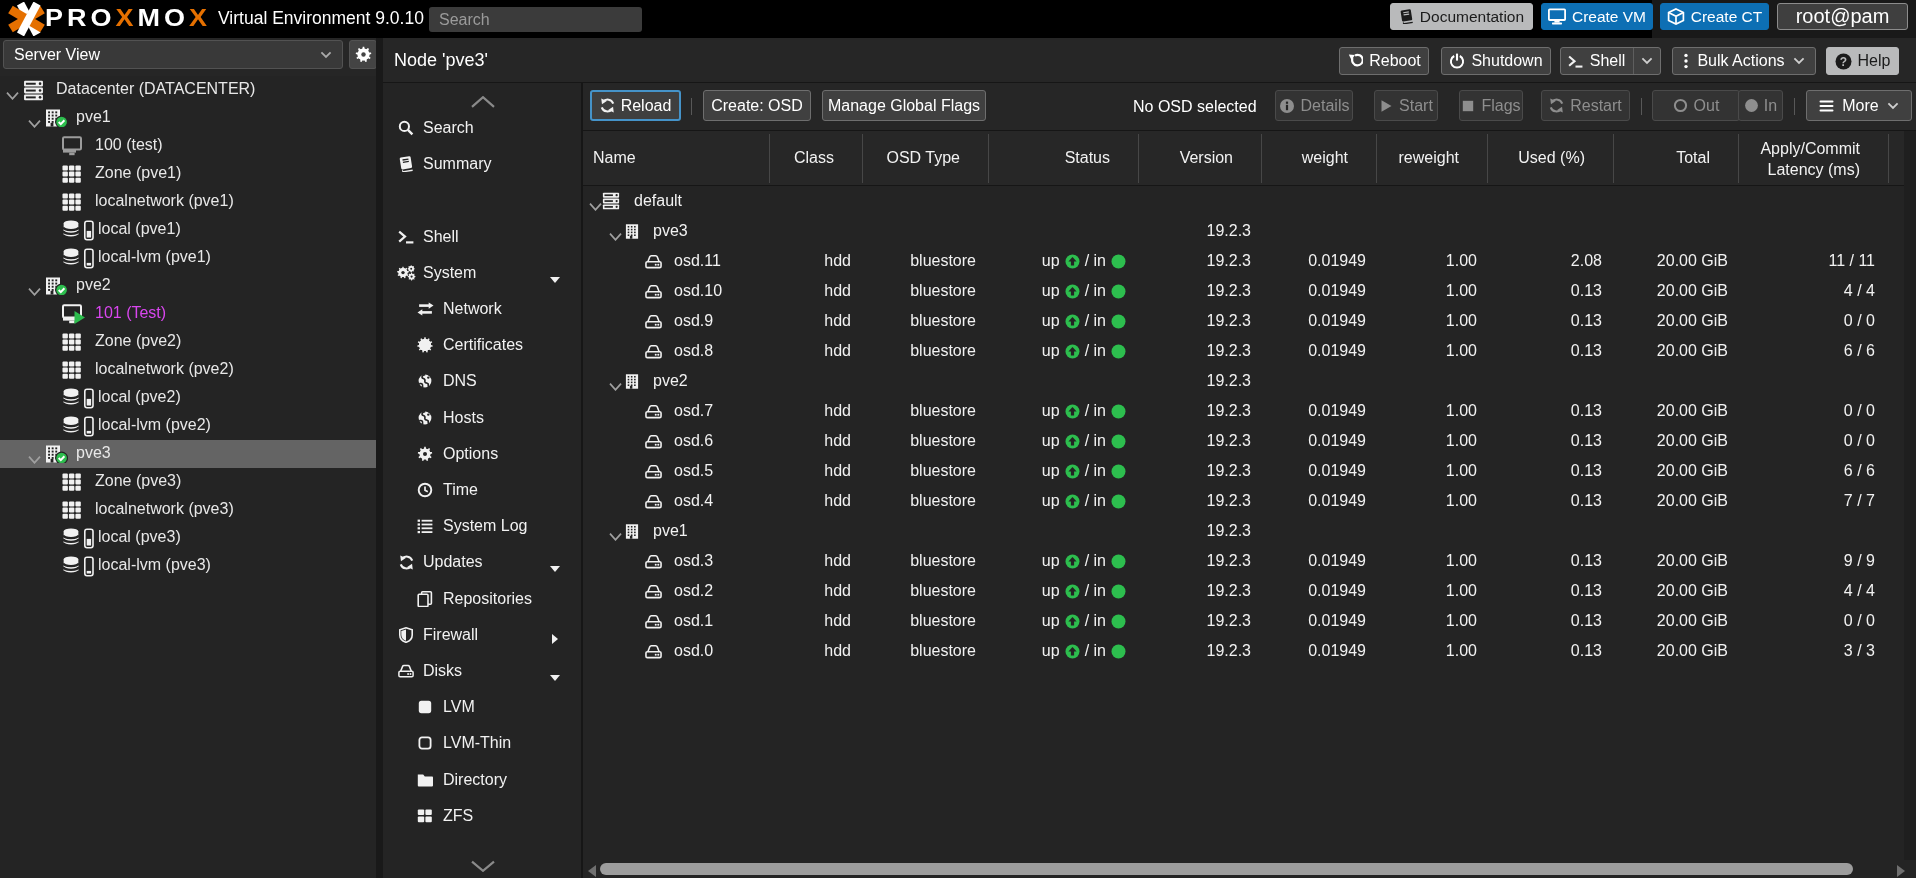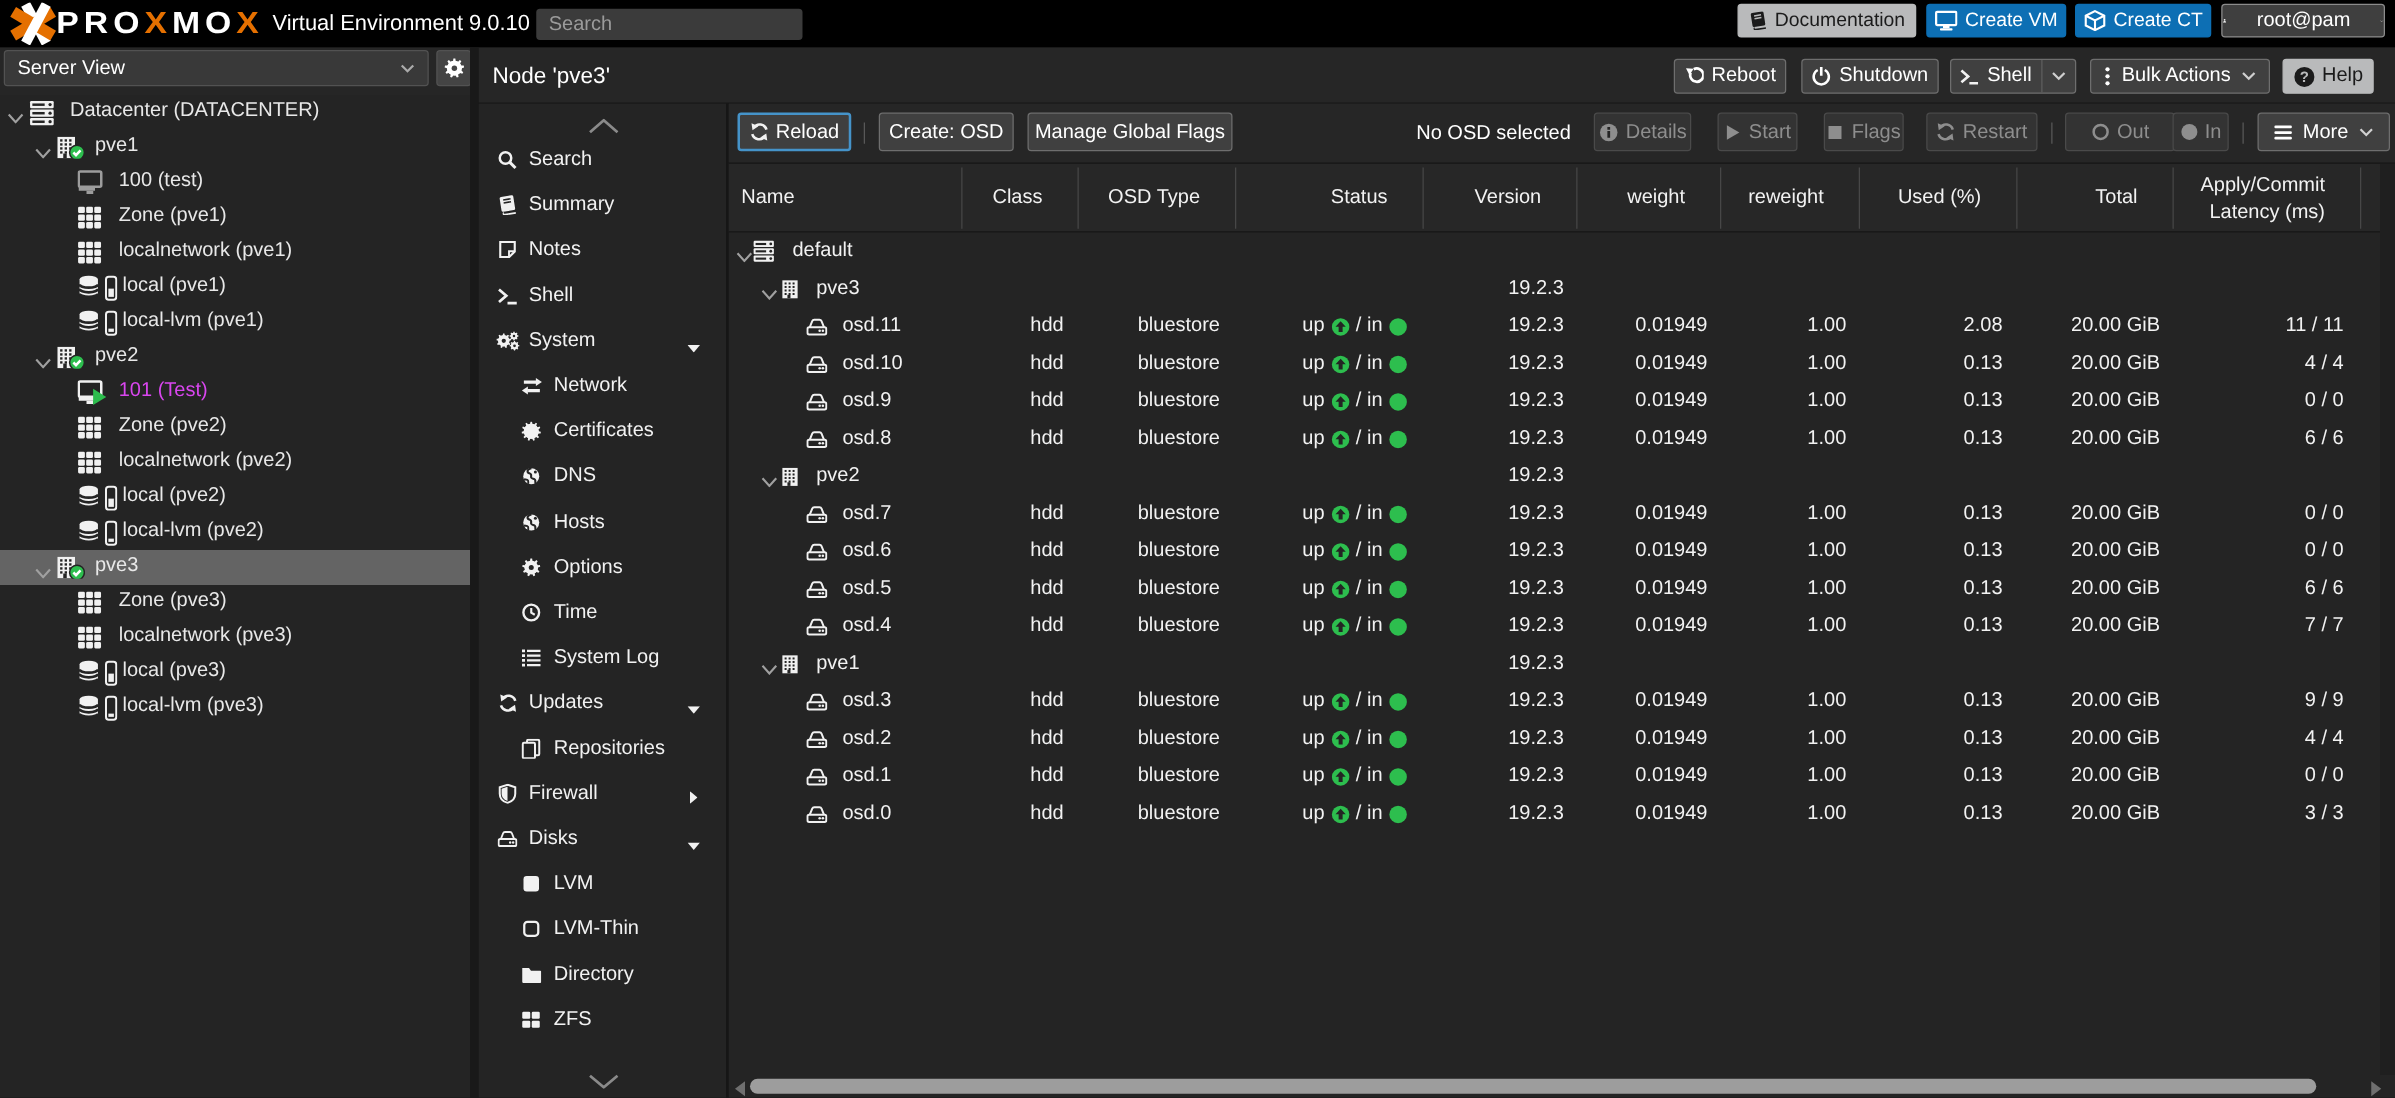--- a/index.html
+++ b/index.html
@@ -9,21 +9,21 @@
 .navitem{position:absolute;left:0;width:100%;height:36px;display:flex;align-items:center}
 .nicon{position:absolute;left:13px;width:20px;display:flex;justify-content:center}
 .nicon.ind{left:32px}
 .ntext{position:absolute;left:40px}
 .ntext.ind{left:60px}
 .treerow{position:relative;height:28px;display:flex;align-items:center;white-space:nowrap}
 .hcell{position:absolute;top:0;height:100%;display:flex;align-items:center;justify-content:flex-end;color:#f2f2f2}
 .dcell{position:absolute;height:30px;display:flex;align-items:center;justify-content:flex-end}
 </style></head><body>
 
-<div class="abs" style="left:0;top:0;width:1916px;height:38px;background:#000000">
+<div class="abs" style="left:0;top:0;width:1652px;height:38px;background:#000000">
 <div class="abs" style="left:8px;top:2px"><svg width="37" height="34" viewBox="0 0 37 34">
 <path d="M12.5 1.5 L29 32.5 " stroke="#fff" stroke-width="8"></path>
 <path d="M2.5 7.5 L34.5 26.5" stroke="#e57000" stroke-width="9"></path>
 <path d="M34.5 7.5 L2.5 26.5" stroke="#e57000" stroke-width="9"></path>
 <path d="M29 1.5 L12.5 32.5" stroke="#fff" stroke-width="8"></path>
 </svg></div>
 <div class="abs flex" style="left:45px;top:0;height:37px;font-weight:bold;font-size:27px;letter-spacing:4px;color:#fff;transform:scaleY(0.9)">
       <span>PR</span>
       <span>O</span>
       <span style="color:#e57000">X</span>
@@ -51,21 +51,21 @@
       </svg>
       <span>Create VM</span>
     </div>
 <div class="btn" style="left:1660px;top:3px;width:109px;height:27px;background:#0d6fb4;border-color:#0d6fb4;font-size:15.5px">
       <svg width="18" height="17" viewBox="0 0 18 17">
         <polygon points="9,0.9 16.4,4.6 16.4,12.4 9,16.1 1.6,12.4 1.6,4.6" fill="none" stroke="#fff" stroke-width="1.7"></polygon>
         <path d="M1.6 4.6 L9 8.3 L16.4 4.6 M9 8.3 V16.1" fill="none" stroke="#fff" stroke-width="1.7"></path>
       </svg>
       <span>Create CT</span>
     </div>
-<div class="btn" style="left:1777px;top:3px;width:131px;height:27px;background:#3f3f3f;border-color:#8c8c8c;gap:24px;font-size:16px">
+<div class="btn" style="left:1777px;top:3px;width:131px;height:27px;background:#3f3f3f;border-color:#8c8c8c;gap:24px;font-size:20px">
       <svg width="15" height="15" viewBox="0 0 15 15">
         <circle cx="7.5" cy="4.4" r="3.1" fill="#fff"></circle>
         <path d="M1.6 14.6 a5.9 5.5 0 0 1 11.8 0 z" fill="#fff"></path>
       </svg>
       <span>root@pam</span>
       <svg width="12" height="8" viewBox="0 0 12 8">
         <path d="M1.4 1.4 L6 6 L10.6 1.4" fill="none" stroke="#cfcfcf" stroke-width="1.8"></path>
       </svg>
     </div>
 </div>
@@ -475,29 +475,20 @@
         <svg width="16" height="16" viewBox="0 0 16 16">
           <g transform="rotate(-9 8 8)">
             <rect x="2.6" y="0.8" width="11" height="12" rx="1.3" fill="#f1f1f1"></rect>
             <path d="M5.2 3.5 h6 M5.2 5.9 h6" stroke="#242424" stroke-width="1.3"></path>
             <path d="M4.5 13 a1.45 1.45 0 0 0 0 2.9 h9.1 v-1.35 H4.7 a0.55 0.55 0 0 1 0 -1.55 z" fill="#f1f1f1"></path>
           </g>
         </svg>
       </span>
       <span class="ntext ">Summary</span>
     </div>
-<div class="navitem" style="top:99.4px">
-      <span class="nicon ">
-        <svg width="16" height="16" viewBox="0 0 16 16">
-          <path d="M2.2 1.6 h11.6 v7.6 l-4.4 4.4 H2.2 z" fill="none" stroke="#f1f1f1" stroke-width="1.7"></path>
-          <path d="M13.4 9 H9.2 v4.2" fill="none" stroke="#f1f1f1" stroke-width="1.5"></path>
-        </svg>
-      </span>
-      <span class="ntext ">Notes</span>
-    </div>
 <div class="navitem" style="top:135.6px">
       <span class="nicon ">
         <svg width="16" height="16" viewBox="0 0 16 16">
           <path d="M1.2 2.6 L7 7.6 L1.2 12.6" fill="none" stroke="#f1f1f1" stroke-width="2.2"></path>
           <path d="M8 13.4 h7.4" stroke="#f1f1f1" stroke-width="2.2"></path>
         </svg>
       </span>
       <span class="ntext ">Shell</span>
     </div>
 <div class="navitem" style="top:171.8px">

